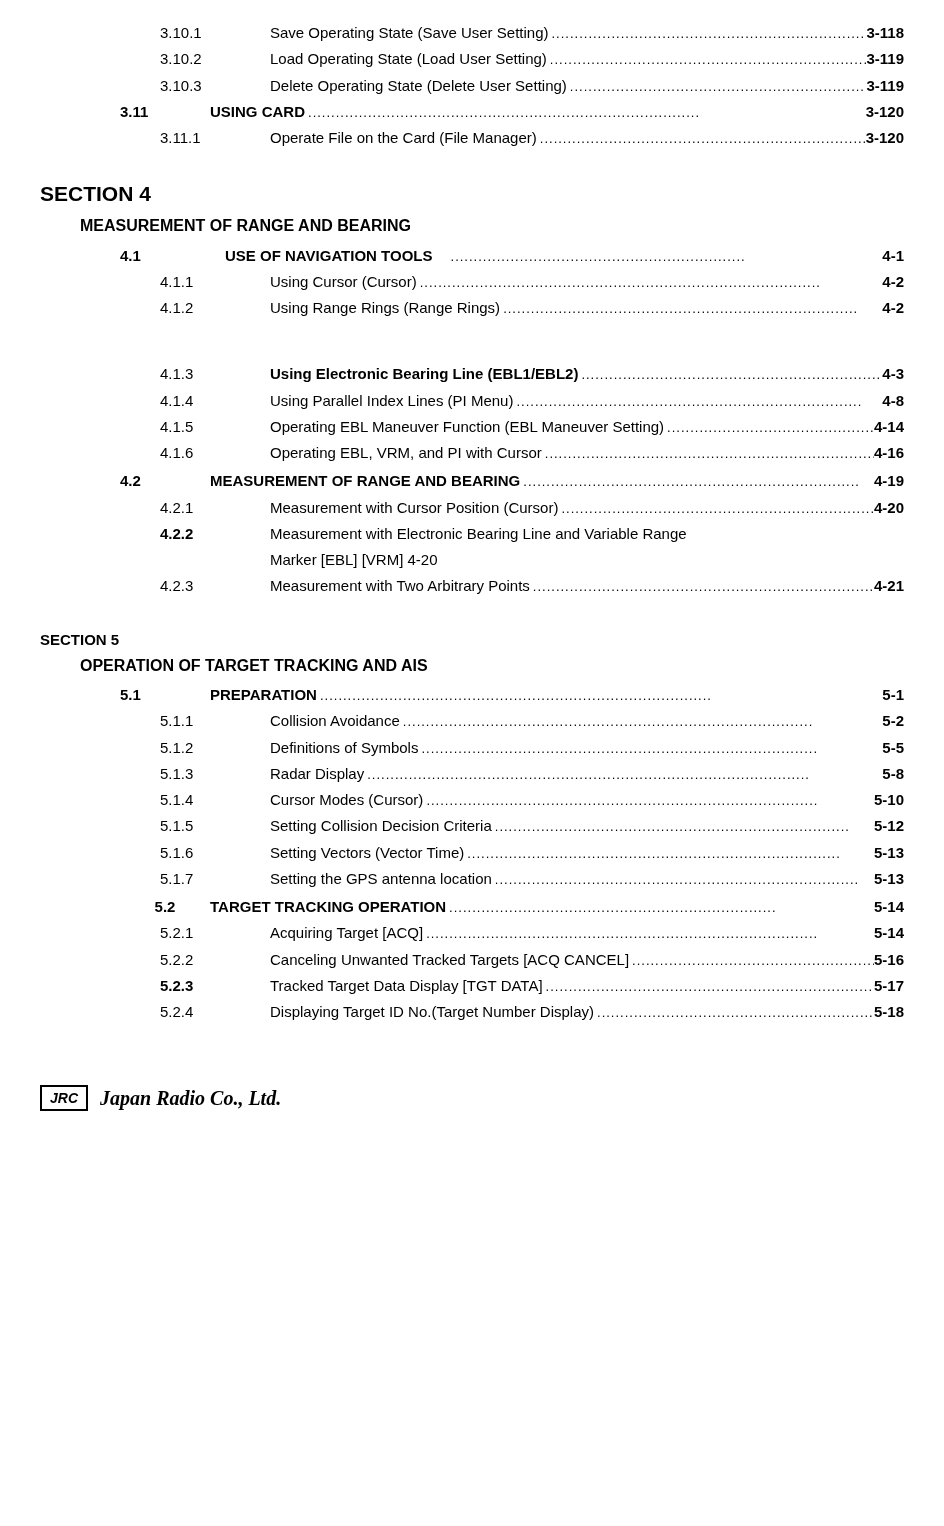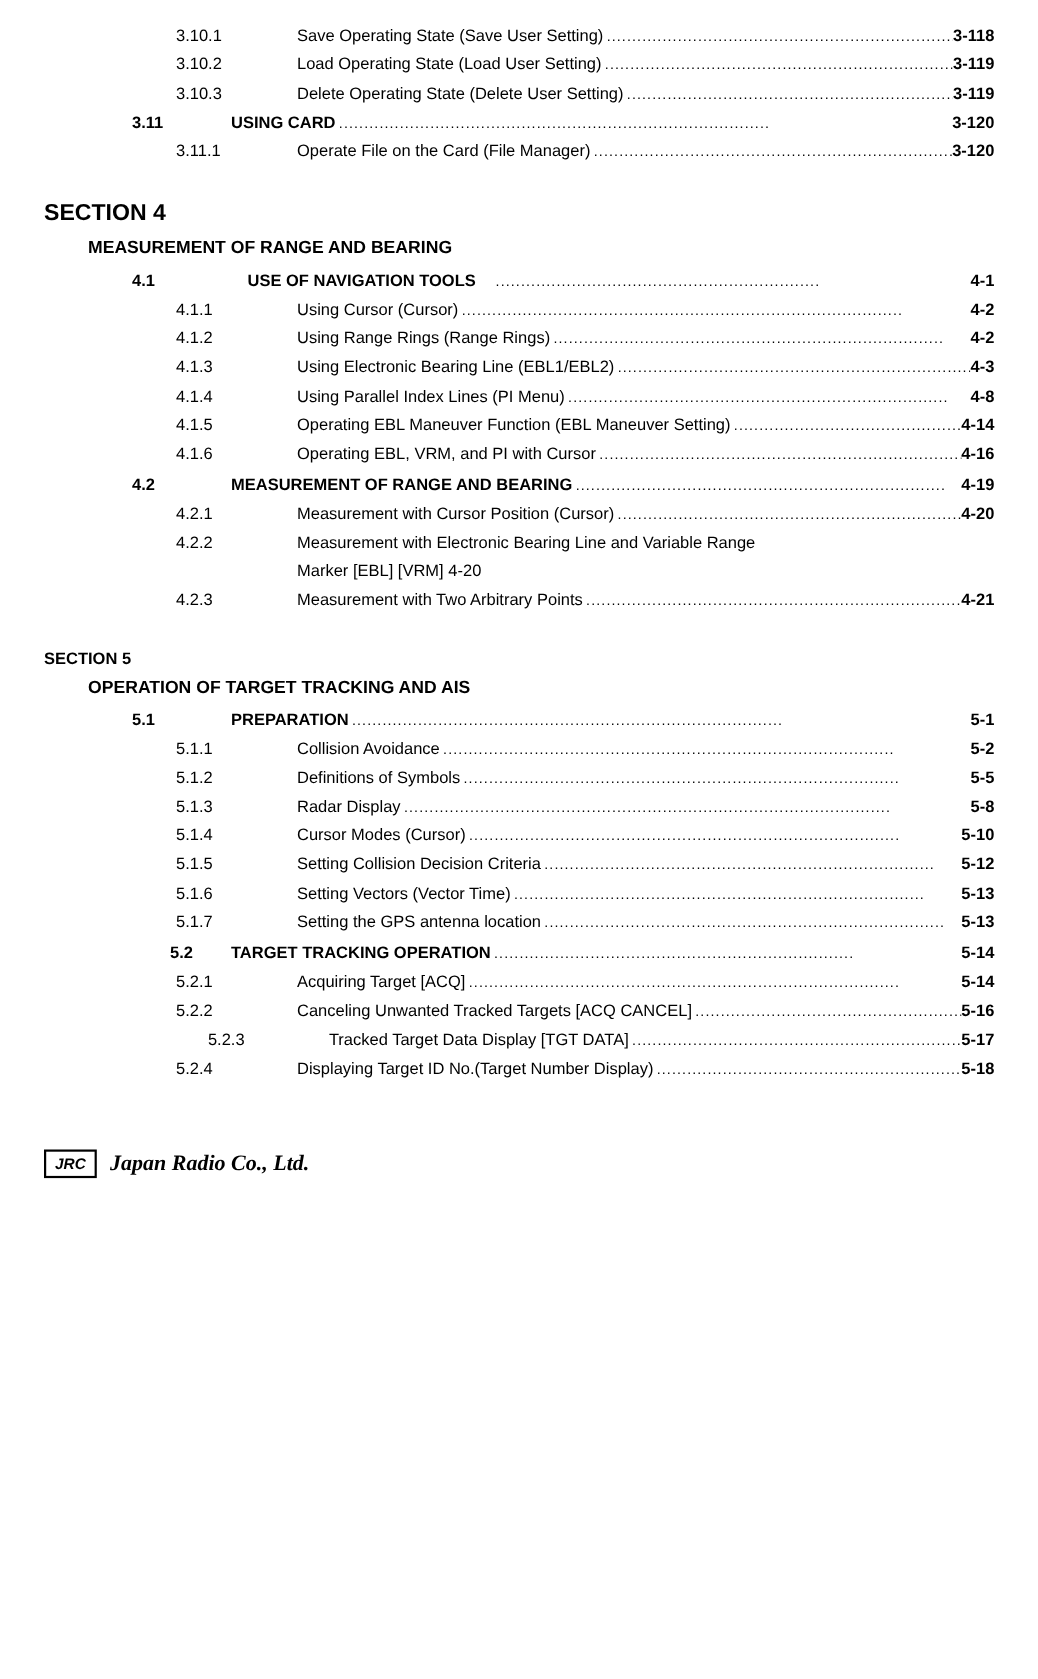--- a/index.html
+++ b/index.html
@@ -100,21 +100,21 @@
 
   <div class="toc-row indent-3">
     <span class="toc-label" style="min-width:110px;font-weight:normal;">4.1.2</span>
     <span class="toc-label" style="font-weight:normal;">Using Range Rings (Range Rings)</span>
     <span class="toc-fill">.............................................................................</span>
     <span class="toc-page">4-2</span>
   </div>
 
   <div class="toc-row indent-3">
     <span class="toc-label" style="min-width:110px;font-weight:normal;">4.1.3</span>
-    <span class="toc-label" style="font-weight:normal;">Using Electronic Bearing Line (EBL1/EBL2)</span>
+    <span class="toc-label" style="font-weight:bold;margin-top:40px;">Using Electronic Bearing Line (EBL1/EBL2)</span>
     <span class="toc-fill">.........................................................................</span>
     <span class="toc-page">4-3</span>
   </div>
 
   <div class="toc-row indent-3">
     <span class="toc-label" style="min-width:110px;font-weight:normal;">4.1.4</span>
     <span class="toc-label" style="font-weight:normal;">Using Parallel Index Lines (PI Menu)</span>
     <span class="toc-fill">...........................................................................</span>
     <span class="toc-page">4-8</span>
   </div>
@@ -142,21 +142,21 @@
 
   <div class="toc-row indent-3">
     <span class="toc-label" style="min-width:110px;font-weight:normal;">4.2.1</span>
     <span class="toc-label" style="font-weight:normal;">Measurement with Cursor Position (Cursor)</span>
     <span class="toc-fill">.........................................................................</span>
     <span class="toc-page">4-20</span>
   </div>
 
   <div style="padding-left:120px; line-height:1.75;">
     <div style="display:flex; align-items:baseline;">
-      <span style="min-width:110px;font-weight:normal;">4.2.2</span>
+      <span style="min-width:110px;font-weight:bold;">4.2.2</span>
       <span style="font-weight:normal;">Measurement with Electronic Bearing Line and Variable Range</span>
     </div>
     <div style="padding-left:110px;">
       <span style="font-weight:normal;">Marker [EBL]  [VRM]  4-20</span>
     </div>
   </div>
 
   <div class="toc-row indent-3">
     <span class="toc-label" style="min-width:110px;font-weight:normal;">4.2.3</span>
     <span class="toc-label" style="font-weight:normal;">Measurement with Two Arbitrary Points</span>
@@ -240,21 +240,21 @@
   </div>
 
   <div class="toc-row indent-3">
     <span class="toc-label" style="min-width:110px;font-weight:normal;">5.2.2</span>
     <span class="toc-label" style="font-weight:normal;">Canceling Unwanted Tracked Targets [ACQ CANCEL]</span>
     <span class="toc-fill">............................................................</span>
     <span class="toc-page">5-16</span>
   </div>
 
   <div class="toc-row indent-3">
-    <span class="toc-label" style="min-width:110px;font-weight:normal;margin-left:29px;">5.2.3</span>
+    <span class="toc-label" style="min-width:110px;font-weight:bold;">5.2.3</span>
     <span class="toc-label" style="font-weight:normal;">Tracked Target Data Display [TGT DATA]</span>
     <span class="toc-fill">.........................................................................</span>
     <span class="toc-page">5-17</span>
   </div>
 
   <div class="toc-row indent-3">
     <span class="toc-label" style="min-width:110px;font-weight:normal;">5.2.4</span>
     <span class="toc-label" style="font-weight:normal;">Displaying Target ID No.(Target Number Display)</span>
     <span class="toc-fill">...................................................................</span>
     <span class="toc-page">5-18</span>

